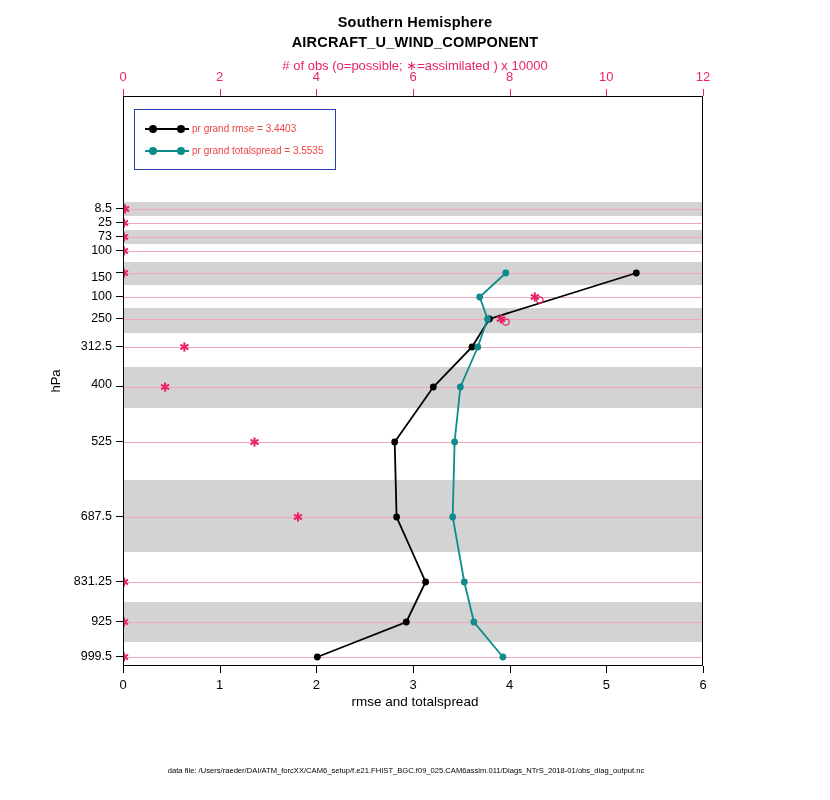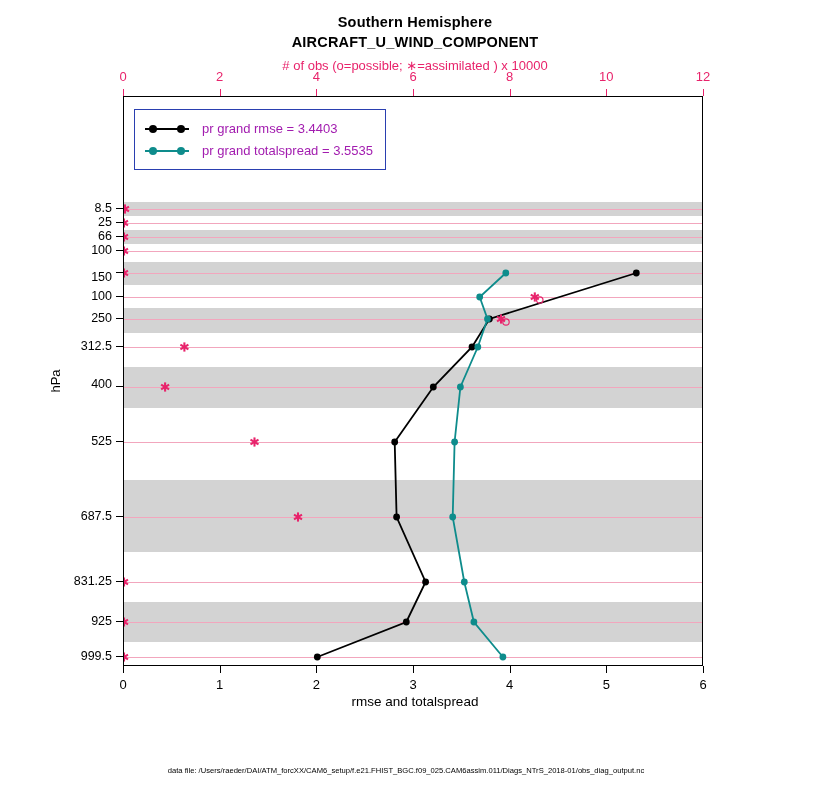--- a/index.html
+++ b/index.html
@@ -166,23 +166,23 @@
     background: #ffffff;
     padding: 7px 12px 8px 10px;
     box-sizing: border-box;
   }
   .legend-row {
     display: flex;
     align-items: center;
     height: 22px;
   }
   .legend-text {
-    color: #a21caf;
-    font-size: 13px;
-    margin-left: 13px;
+    color: #ef4444;
+    font-size: 10px;
+    margin-left: 3px;
     white-space: nowrap;
   }
   .legend-swatch {
     width: 44px;
     height: 12px;
     position: relative;
   }
   .legend-swatch .ln {
     position: absolute;
     left: 0;
@@ -377,21 +377,21 @@
         <div class="btick-label" style="left: 386.667px;">4</div>
         <div class="btick" style="left: 483.333px;"></div>
         <div class="btick-label" style="left: 483.333px;">5</div>
         <div class="btick" style="left: 580px;"></div>
         <div class="btick-label" style="left: 580px;">6</div>
         <div class="ltick" style="top: 112px;"></div>
         <div class="ltick-label" style="top: 112px; left: -11px; text-align: center;">8.5</div>
         <div class="ltick" style="top: 126px;"></div>
         <div class="ltick-label" style="top: 126px; left: -11px;">25</div>
         <div class="ltick" style="top: 140px;"></div>
-        <div class="ltick-label" style="top: 140px; left: -11px;">66</div>
+        <div class="ltick-label" style="top: 140px; left: -11px;">73</div>
         <div class="ltick" style="top: 154px;"></div>
         <div class="ltick-label" style="top: 154px; left: -11px;">100</div>
         <div class="ltick" style="top: 176px;"></div>
         <div class="ltick-label" style="top: 181px; left: -11px;">150</div>
         <div class="ltick" style="top: 200px;"></div>
         <div class="ltick-label" style="top: 200px; left: -11px;">100</div>
         <div class="ltick" style="top: 222px;"></div>
         <div class="ltick-label" style="top: 222px; left: -11px;">250</div>
         <div class="ltick" style="top: 250px;"></div>
         <div class="ltick-label" style="top: 250px; left: -11px;">312.5</div>

